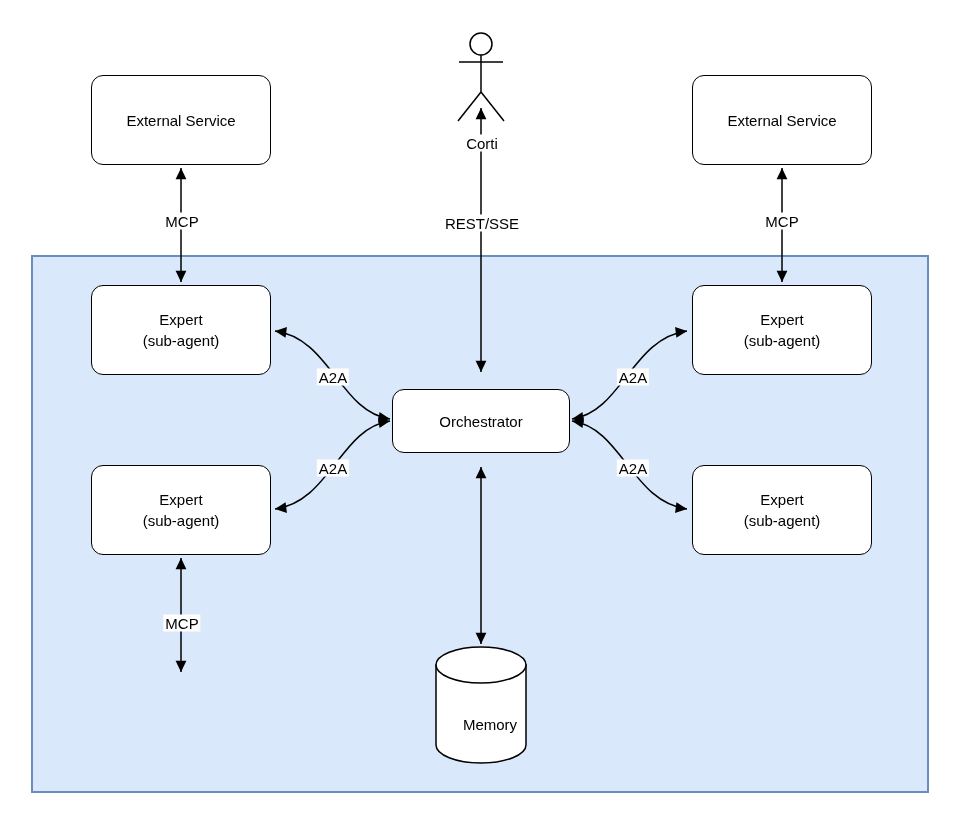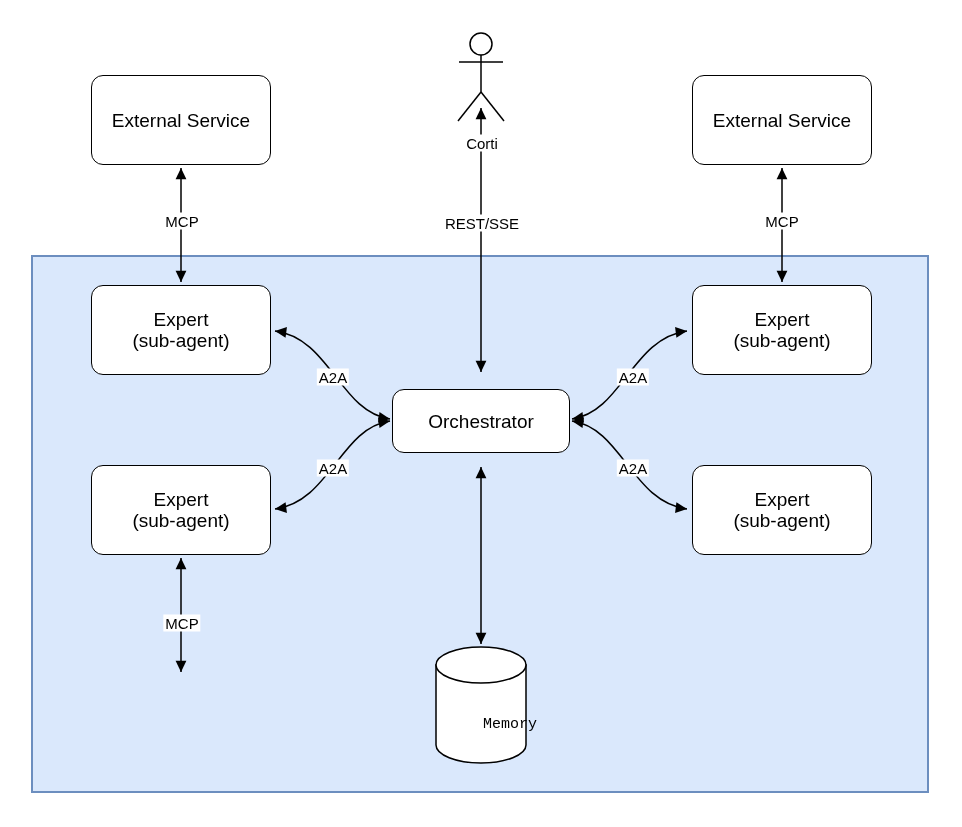--- a/index.html
+++ b/index.html
@@ -28,21 +28,21 @@
     position: absolute;
     width: 180px; height: 90px;
     background: #ffffff;
     border: 1.5px solid #000000;
     border-radius: 12px;
     box-sizing: border-box;
     display: flex;
     align-items: center;
     justify-content: center;
     text-align: center;
-    font-size: 19px;
+    font-size: 15px;
     line-height: 21px;
   }
   .node span { white-space: pre-line; }
   .edge-label {
     position: absolute;
     transform: translate(-50%, -50%);
     background: #ffffff;
     padding: 0 2px;
     font-size: 15px;
     line-height: 17px;
@@ -123,21 +123,21 @@
     <span>Expert
 (sub-agent)</span>
   </div>
 
   <div class="node" style="left:392px; top:389px; width:178px; height:64px;">
     <span>Orchestrator</span>
   </div>
 
 
   <div class="plain-label" style="left:482px; top:143px;">Corti</div>
-  <div class="plain-label" style="left:510px; top:724px; background:transparent;font-family:Liberation Mono, monospace;">Memory</div>
+  <div class="plain-label" style="left:490px; top:724px; background:transparent;">Memory</div>
 
   <div class="edge-label" style="left:182px; top:221px;">MCP</div>
   <div class="edge-label" style="left:782px; top:221px;">MCP</div>
   <div class="edge-label" style="left:182px; top:623px;">MCP</div>
   <div class="edge-label" style="left:482px; top:223px;">REST/SSE</div>
   <div class="edge-label" style="left:333px; top:377px;">A2A</div>
   <div class="edge-label" style="left:333px; top:468px;">A2A</div>
   <div class="edge-label" style="left:633px; top:377px;">A2A</div>
   <div class="edge-label" style="left:633px; top:468px;">A2A</div>
 

